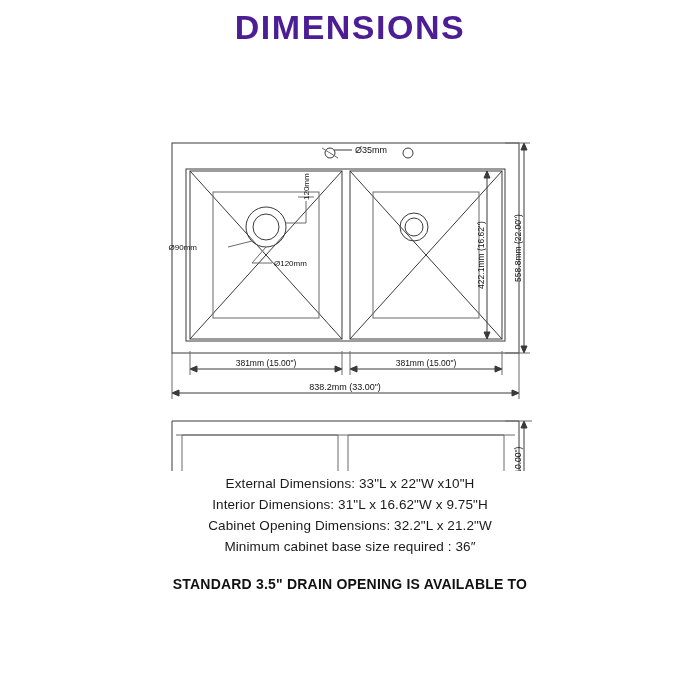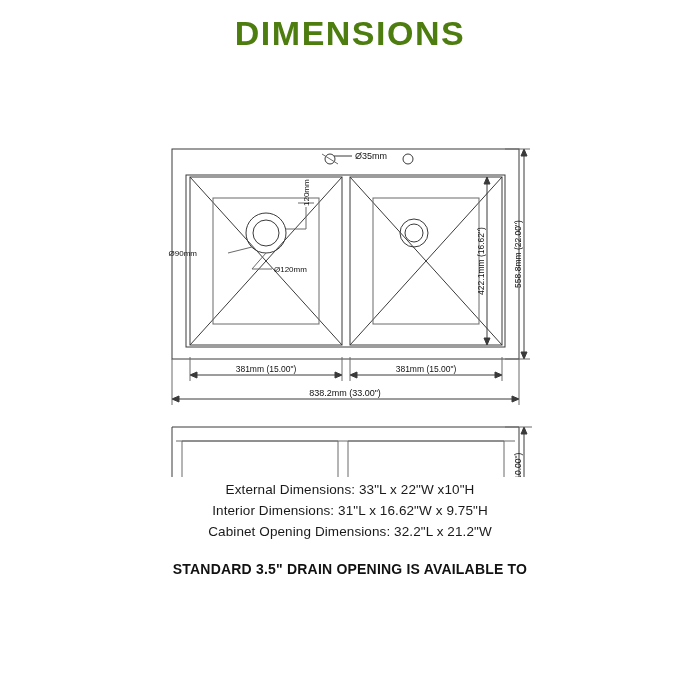--- a/index.html
+++ b/index.html
@@ -11,23 +11,23 @@
     font-family: "Liberation Sans", sans-serif;
     color: #111111;
     overflow: hidden;
     position: relative;
   }
 
   .title {
     text-align: center;
     font-size: 34px;
     font-weight: bold;
-    color: #4d7c0f;
+    color: #4c1d95;
     letter-spacing: 1.5px;
-    margin-top: 14px;
+    margin-top: 8px;
     margin-bottom: 4px;
   }
 
   .diagram-wrap {
     position: relative;
     width: 700px;
     height: 420px;
     text-align: center;
   }
 
@@ -157,19 +157,20 @@
         <text x="521" y="197" font-size="8.5" text-anchor="middle" transform="rotate(-90 521 197)">558.8mm (22.00")</text>
         <text x="521" y="426" font-size="8.5" text-anchor="middle" transform="rotate(-90 521 426)">254mm (10.00")</text>
       </g>
     </svg>
   </div>
 
   <div class="specs">
     <div class="line">External Dimensions: 33"L x 22"W x10"H</div>
     <div class="line">Interior Dimensions: 31"L x 16.62"W x 9.75"H</div>
     <div class="line">Cabinet Opening Dimensions: 32.2"L x 21.2"W</div>
+    <div class="line">Minimum cabinet base size required : 36″</div>
   </div>
 
   <div class="note">
     <div class="nline">STANDARD 3.5" DRAIN OPENING IS AVAILABLE TO</div>
   </div>
 
 </div>
 
 </body></html>

